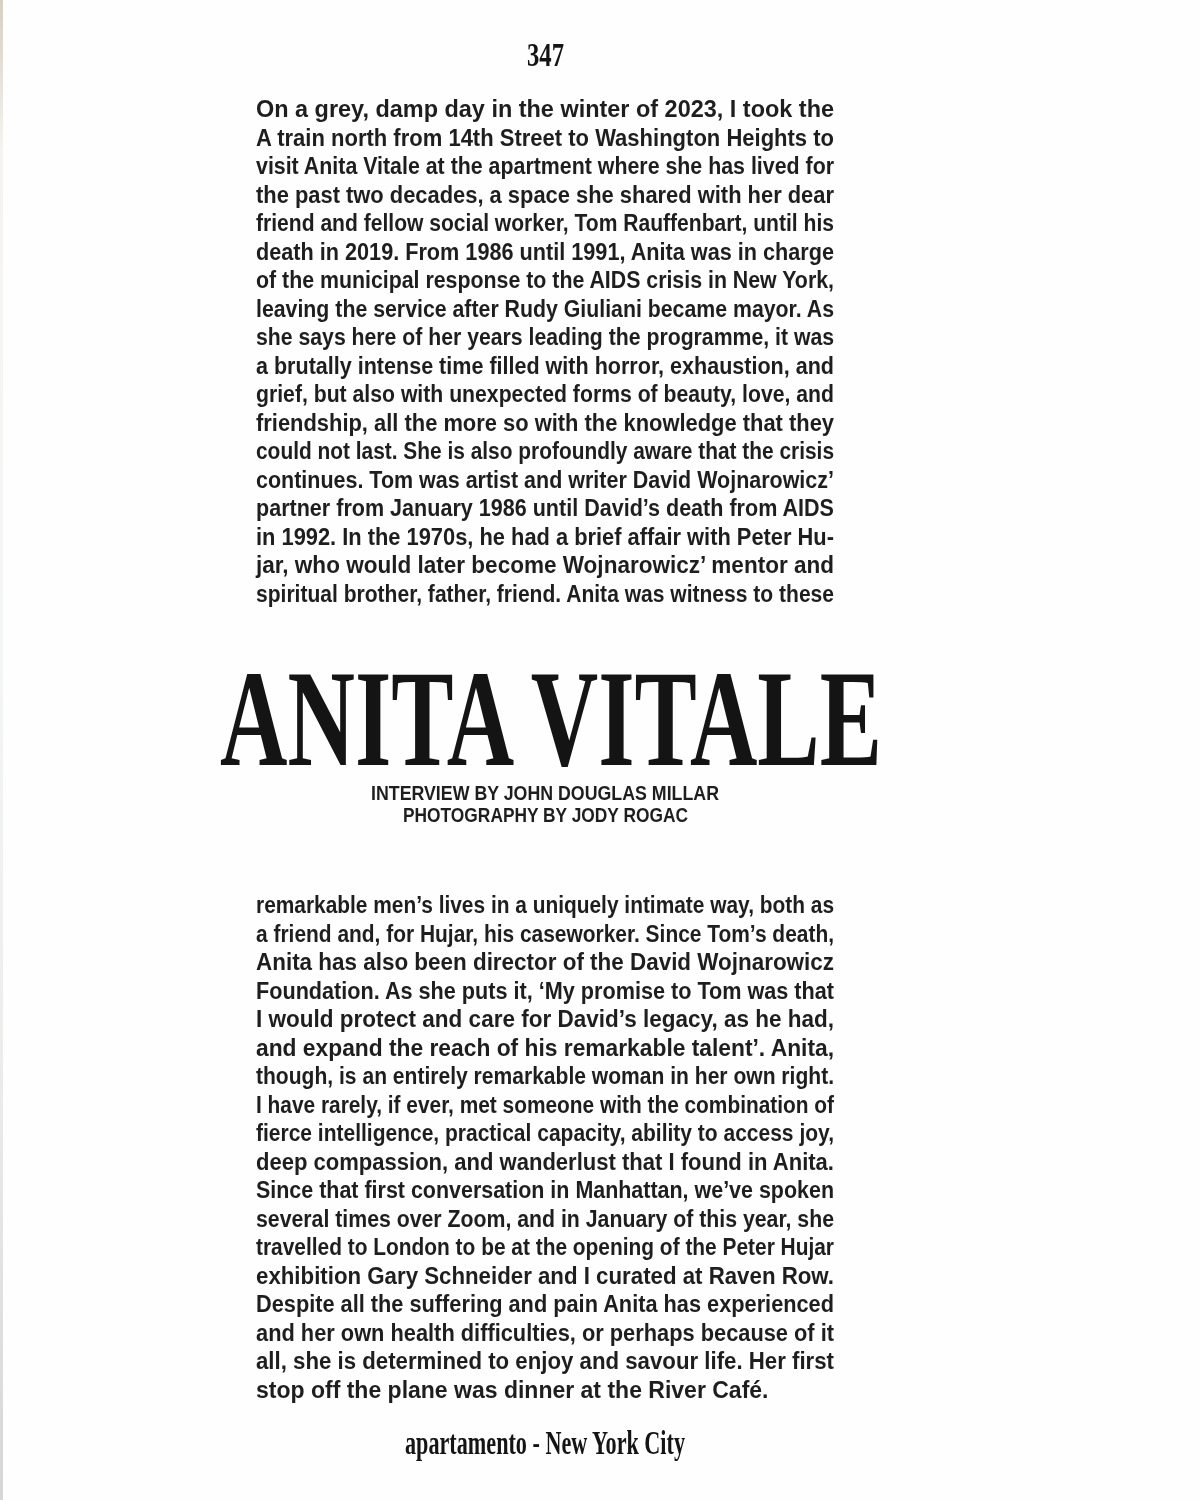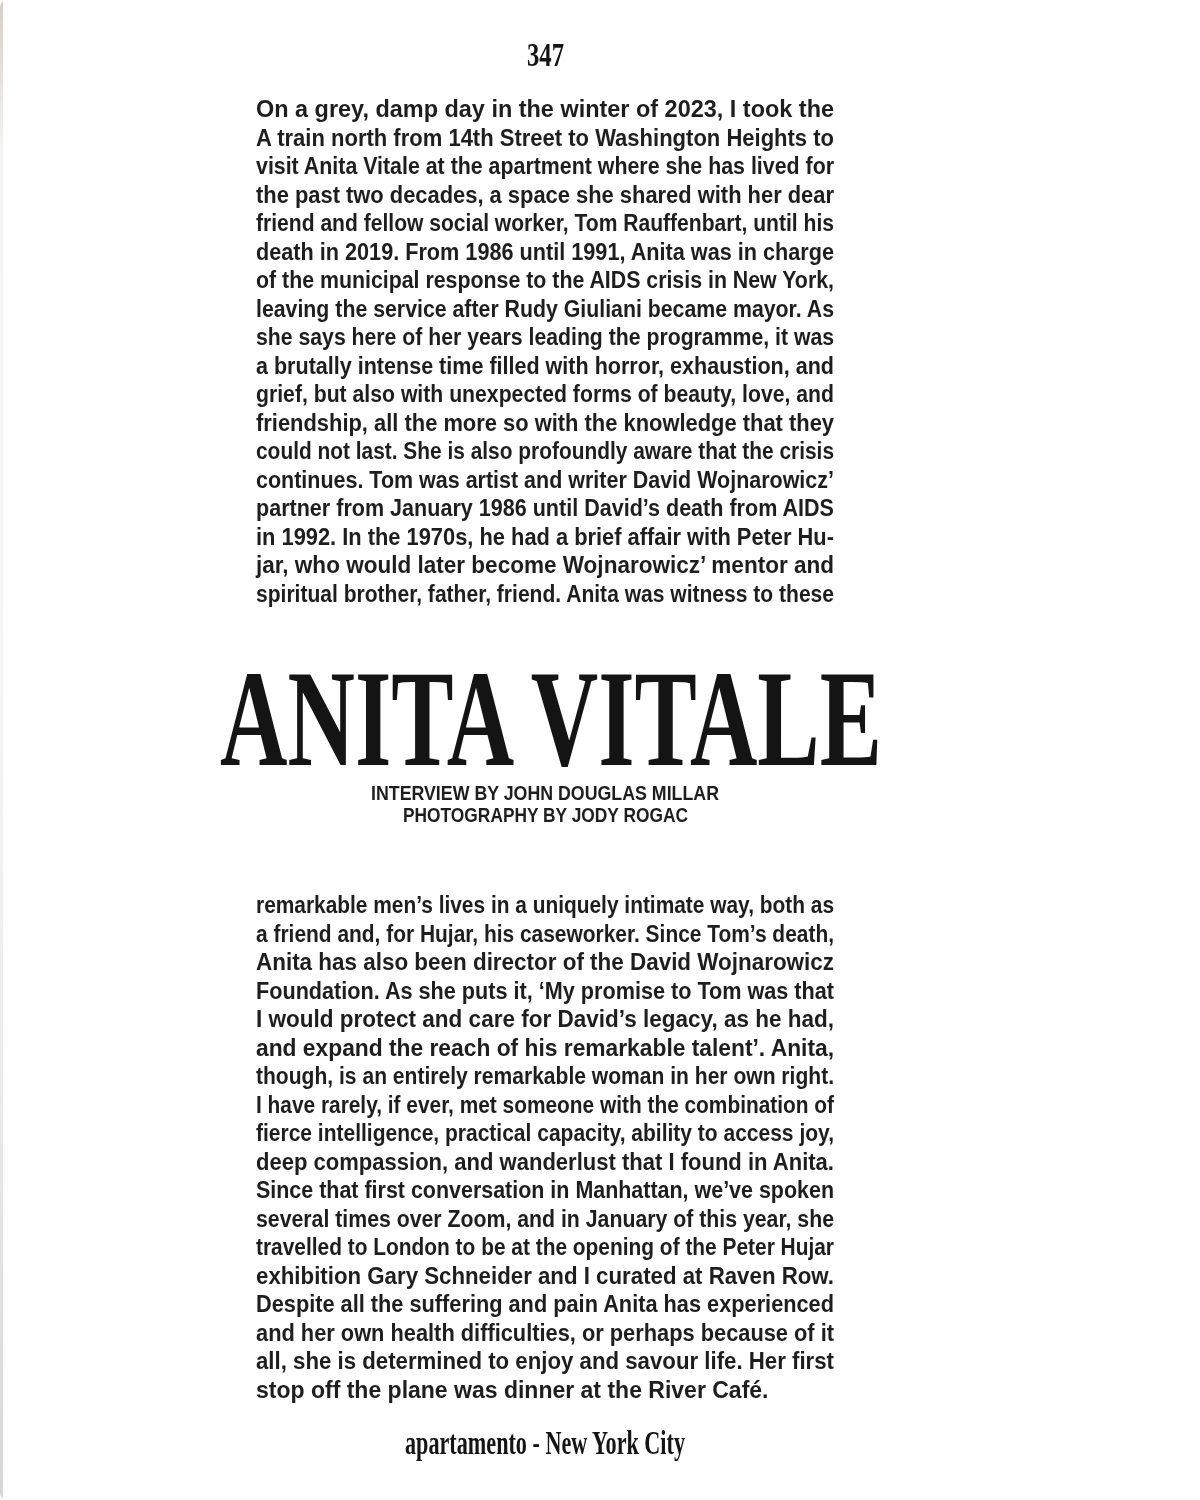--- a/index.html
+++ b/index.html
@@ -3,21 +3,20 @@
 <meta charset="utf-8">
 <style>
   html,body{margin:0;padding:0;}
   body{background:#ffffff;}
   #page{
     position:relative;
     width:1200px;height:1500px;
     background:#fefefe;
     overflow:hidden;
     font-family:"Liberation Sans",sans-serif;
-    border-radius:7px;
   }
   #edge-strip{
     position:absolute;left:0;top:0;width:3px;height:100%;
     background:linear-gradient(180deg,
       rgba(178,170,146,.55) 0%,
       rgba(210,206,196,.22) 10%,
       rgba(205,210,210,.20) 42%,
       rgba(185,185,183,.25) 70%,
       rgba(150,150,150,.38) 100%);
   }

